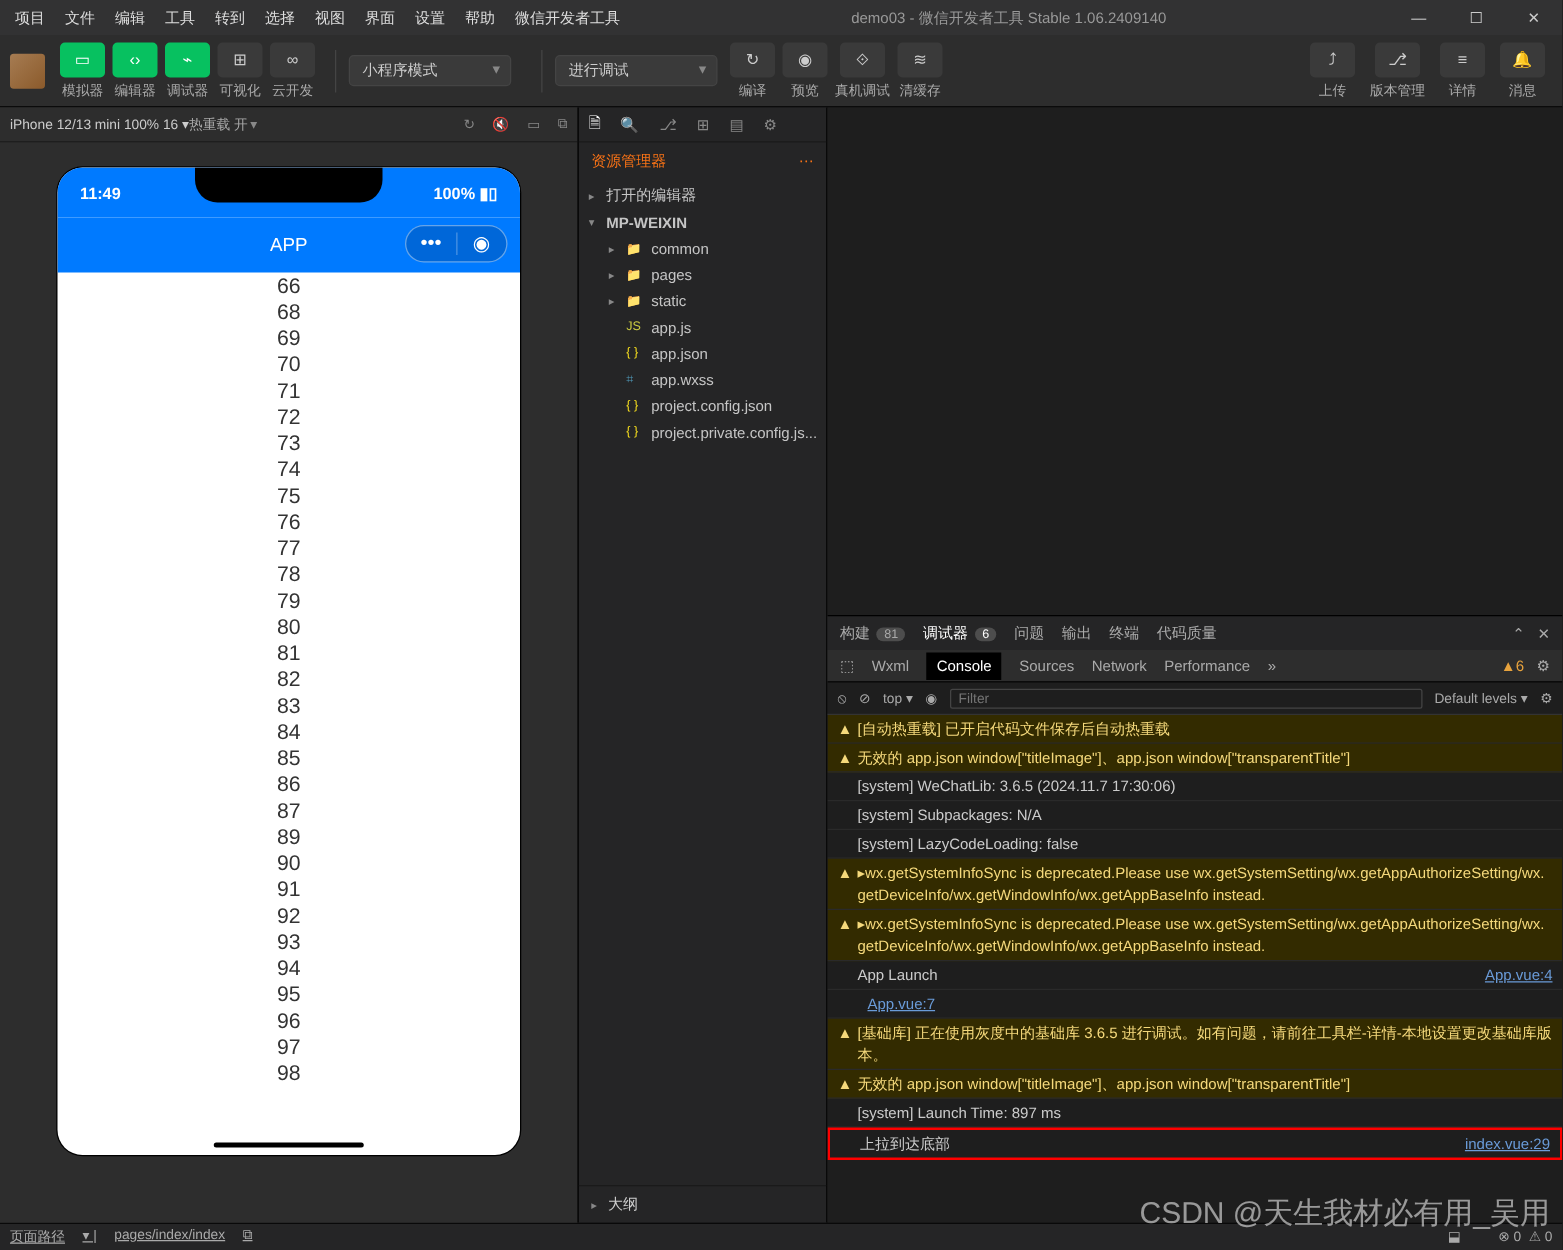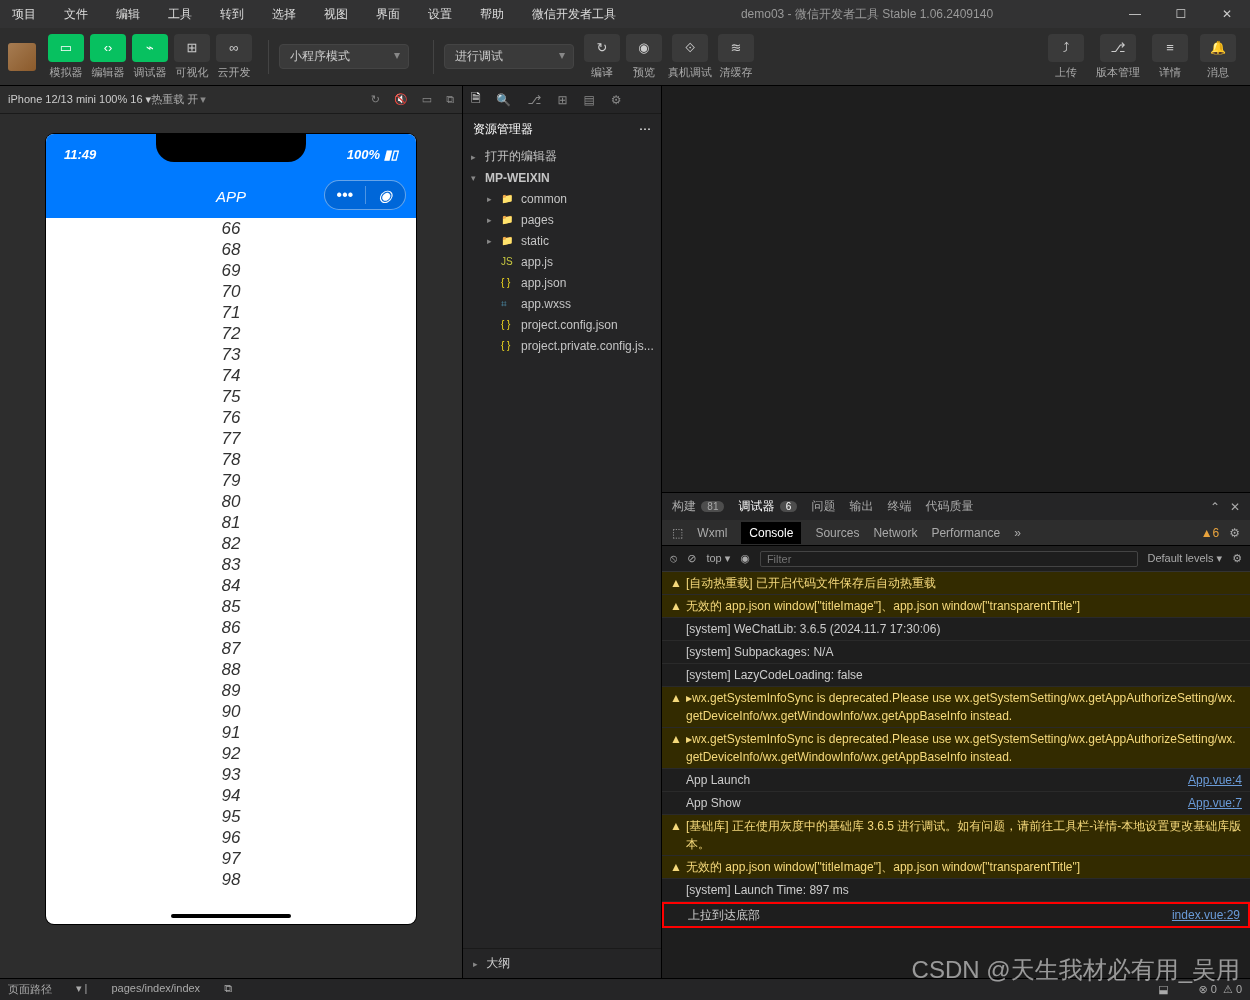--- a/index.html
+++ b/index.html
@@ -1,18 +1,18 @@
 <!DOCTYPE html>
 <html><head>
 <meta charset="utf-8">
 <style>
 * { margin: 0; padding: 0; box-sizing: border-box; font-family: -apple-system, "Segoe UI", "Microsoft YaHei", sans-serif; }
 body { background: #1e1e1e; color: #ccc; width: 1250px; height: 1000px; overflow: hidden; position: relative; }
 .titlebar { height: 28px; background: #323233; display: flex; align-items: center; font-size: 12px; }
-.menubar { display: flex; gap: 16px; padding-left: 6px; }
+.menubar { display: flex; gap: 4px; padding-left: 6px; }
 .menubar span { padding: 0 6px; cursor: pointer; color: #ddd; }
 .title-center { flex: 1; text-align: center; color: #999; font-size: 12px; }
 .winbtns { display: flex; gap: 0; }
 .winbtn { width: 46px; height: 28px; display: flex; align-items: center; justify-content: center; color: #ccc; }
 .toolbar { height: 58px; background: #2d2d2d; display: flex; align-items: center; padding: 0 8px; border-bottom: 1px solid #000; }
 .avatar { width: 28px; height: 28px; background: linear-gradient(135deg,#a67c52,#8b5a2b); border-radius: 3px; margin-right: 12px; }
 .tb-group { display: flex; flex-direction: column; align-items: center; margin-right: 6px; }
 .tb-btn { width: 36px; height: 28px; border-radius: 4px; display: flex; align-items: center; justify-content: center; font-size: 13px; color: #fff; }
 .green { background: #07c160; }
 .grey { background: #3a3a3a; color: #ccc; }
@@ -20,32 +20,32 @@
 .select { background: #3a3a3a; border: 1px solid #444; border-radius: 4px; padding: 3px 24px 3px 10px; font-size: 12px; color: #ccc; position: relative; min-width: 130px; }
 .select::after { content: "▾"; position: absolute; right: 8px; color: #888; }
 .sep { width: 1px; height: 34px; background: #444; margin: 0 10px; }
 .toolbar-right { margin-left: auto; display: flex; gap: 6px; }
 .main { display: flex; height: calc(1000px - 28px - 58px - 22px); }
 .left-pane { width: 462px; background: #2d2d2d; display: flex; flex-direction: column; }
 .sim-top { height: 28px; background: #2d2d2d; display: flex; align-items: center; padding: 0 8px; font-size: 11px; color: #aaa; border-bottom: 1px solid #1a1a1a; }
 .sim-top .device { color: #ccc; }
 .sim-top .icons { margin-left: auto; display: flex; gap: 14px; color: #888; }
 .sim-body { flex: 1; display: flex; align-items: flex-start; justify-content: center; padding-top: 20px; background: #2d2d2d; }
-.phone { width: 370px; height: 790px; background: #fff; border-radius: 8px; position: relative; overflow: hidden; box-shadow: 0 0 0 1px #000; font-style: italic; }
+.phone { width: 370px; height: 790px; background: #fff; border-radius: 20px; position: relative; overflow: hidden; box-shadow: 0 0 0 1px #000; }
 .notch { position: absolute; top: 0; left: 50%; transform: translateX(-50%); width: 150px; height: 28px; background: #000; border-radius: 0 0 18px 18px; z-index: 3; }
 .statusbar { height: 40px; background: #007aff; display: flex; align-items: center; justify-content: space-between; padding: 0 18px; color: #fff; font-size: 13px; font-weight: 600; }
 .navbar { height: 44px; background: #007aff; display: flex; align-items: center; justify-content: center; color: #fff; font-size: 15px; position: relative; }
 .capsule { position: absolute; right: 10px; top: 6px; width: 82px; height: 30px; border: 1px solid rgba(255,255,255,0.4); border-radius: 16px; display: flex; align-items: center; background: rgba(0,0,0,0.15); }
 .capsule div { flex: 1; text-align: center; color: #fff; font-size: 16px; }
 .capsule .divider { width: 1px; height: 18px; background: rgba(255,255,255,0.3); flex: none; }
 .list { height: calc(100% - 84px); overflow: hidden; text-align: center; font-size: 17px; color: #333; line-height: 21px; }
 .home-ind { position: absolute; bottom: 6px; left: 50%; transform: translateX(-50%); width: 120px; height: 4px; background: #000; border-radius: 3px; }
 .mid-pane { width: 200px; background: #252526; border-left: 1px solid #000; border-right: 1px solid #000; display: flex; flex-direction: column; font-size: 12px; }
 .mid-tabs { height: 28px; display: flex; align-items: center; padding: 0 8px; gap: 16px; color: #888; border-bottom: 1px solid #1a1a1a; }
-.mid-header { height: 30px; display: flex; align-items: center; padding: 0 10px; color: #ffffff; justify-content: space-between; }
+.mid-header { height: 30px; display: flex; align-items: center; padding: 0 10px; color: #f97316; justify-content: space-between; }
 .tree { padding: 2px 0; color: #c5c5c5; }
 .tree-item { display: flex; align-items: center; height: 21px; padding-left: 8px; gap: 4px; cursor: pointer; }
 .chev { width: 10px; display: inline-block; color: #888; font-size: 9px; }
 .folder-icon { color: #dcb67a; }
 .js-icon { color: #cbcb41; }
 .json-icon { color: #f7df1e; }
 .css-icon { color: #519aba; }
 .outline { border-top: 1px solid #1a1a1a; padding: 6px 10px; color: #ccc; }
 .right-pane { flex: 1; background: #1e1e1e; display: flex; flex-direction: column; }
 .editor-empty { flex: 1; }
@@ -61,21 +61,21 @@
 .filter { flex: 1; background: transparent; border: 1px solid #444; padding: 1px 6px; color: #ccc; font-size: 11px; border-radius: 2px; }
 .console { flex: 1; overflow: auto; font-family: Consolas, monospace; font-size: 12px; }
 .log { display: flex; padding: 2px 8px; border-bottom: 1px solid #2a2a2a; line-height: 1.5; }
 .log.warn { background: #332b00; color: #f5d97b; }
 .log.info { color: #ccc; }
 .log .ico { width: 16px; flex-shrink: 0; }
 .log .msg { flex: 1; white-space: pre-wrap; word-break: break-all; }
 .log .src { color: #6a9bd8; text-decoration: underline; margin-left: 8px; flex-shrink: 0; }
 .redbox { border: 2px solid #f00; }
 .statusbar-bottom { height: 22px; background: #252526; display: flex; align-items: center; font-size: 11px; color: #aaa; padding: 0 8px; border-top: 1px solid #000; }
-.sb-left { display: flex; gap: 24px; }
+.sb-left { display: flex; gap: 14px; text-decoration: underline; }
 .watermark { position: absolute; bottom: 14px; right: 10px; color: rgba(255,255,255,0.55); font-size: 24px; font-weight: 400; pointer-events: none; }
 </style>
 </head>
 <body>
 
 <div class="titlebar">
   <div class="menubar" id="menubar">
       <span>项目</span>
       <span>文件</span>
       <span>编辑</span>
@@ -204,21 +204,20 @@
             <div>78</div>
             <div>79</div>
             <div>80</div>
             <div>81</div>
             <div>82</div>
             <div>83</div>
             <div>84</div>
             <div>85</div>
             <div>86</div>
             <div>87</div>
-            <div>88</div>
             <div>89</div>
             <div>90</div>
             <div>91</div>
             <div>92</div>
             <div>93</div>
             <div>94</div>
             <div>95</div>
             <div>96</div>
             <div>97</div>
             <div>98</div>
@@ -362,21 +361,20 @@
           <span class="ico">▲</span>
           <span class="msg">▸wx.getSystemInfoSync is deprecated.Please use wx.getSystemSetting/wx.getAppAuthorizeSetting/wx.getDeviceInfo/wx.getWindowInfo/wx.getAppBaseInfo instead.</span>
         </div>
         <div class="log info">
           <span class="ico"></span>
           <span class="msg">App Launch</span>
           <span class="src">App.vue:4</span>
         </div>
         <div class="log info">
           <span class="ico"></span>
-          <span class="msg">App Show</span>
           <span class="src">App.vue:7</span>
         </div>
         <div class="log warn">
           <span class="ico">▲</span>
           <span class="msg">[基础库] 正在使用灰度中的基础库 3.6.5 进行调试。如有问题，请前往工具栏-详情-本地设置更改基础库版本。</span>
         </div>
         <div class="log warn">
           <span class="ico">▲</span>
           <span class="msg">无效的 app.json window["titleImage"]、app.json window["transparentTitle"]</span>
         </div>

